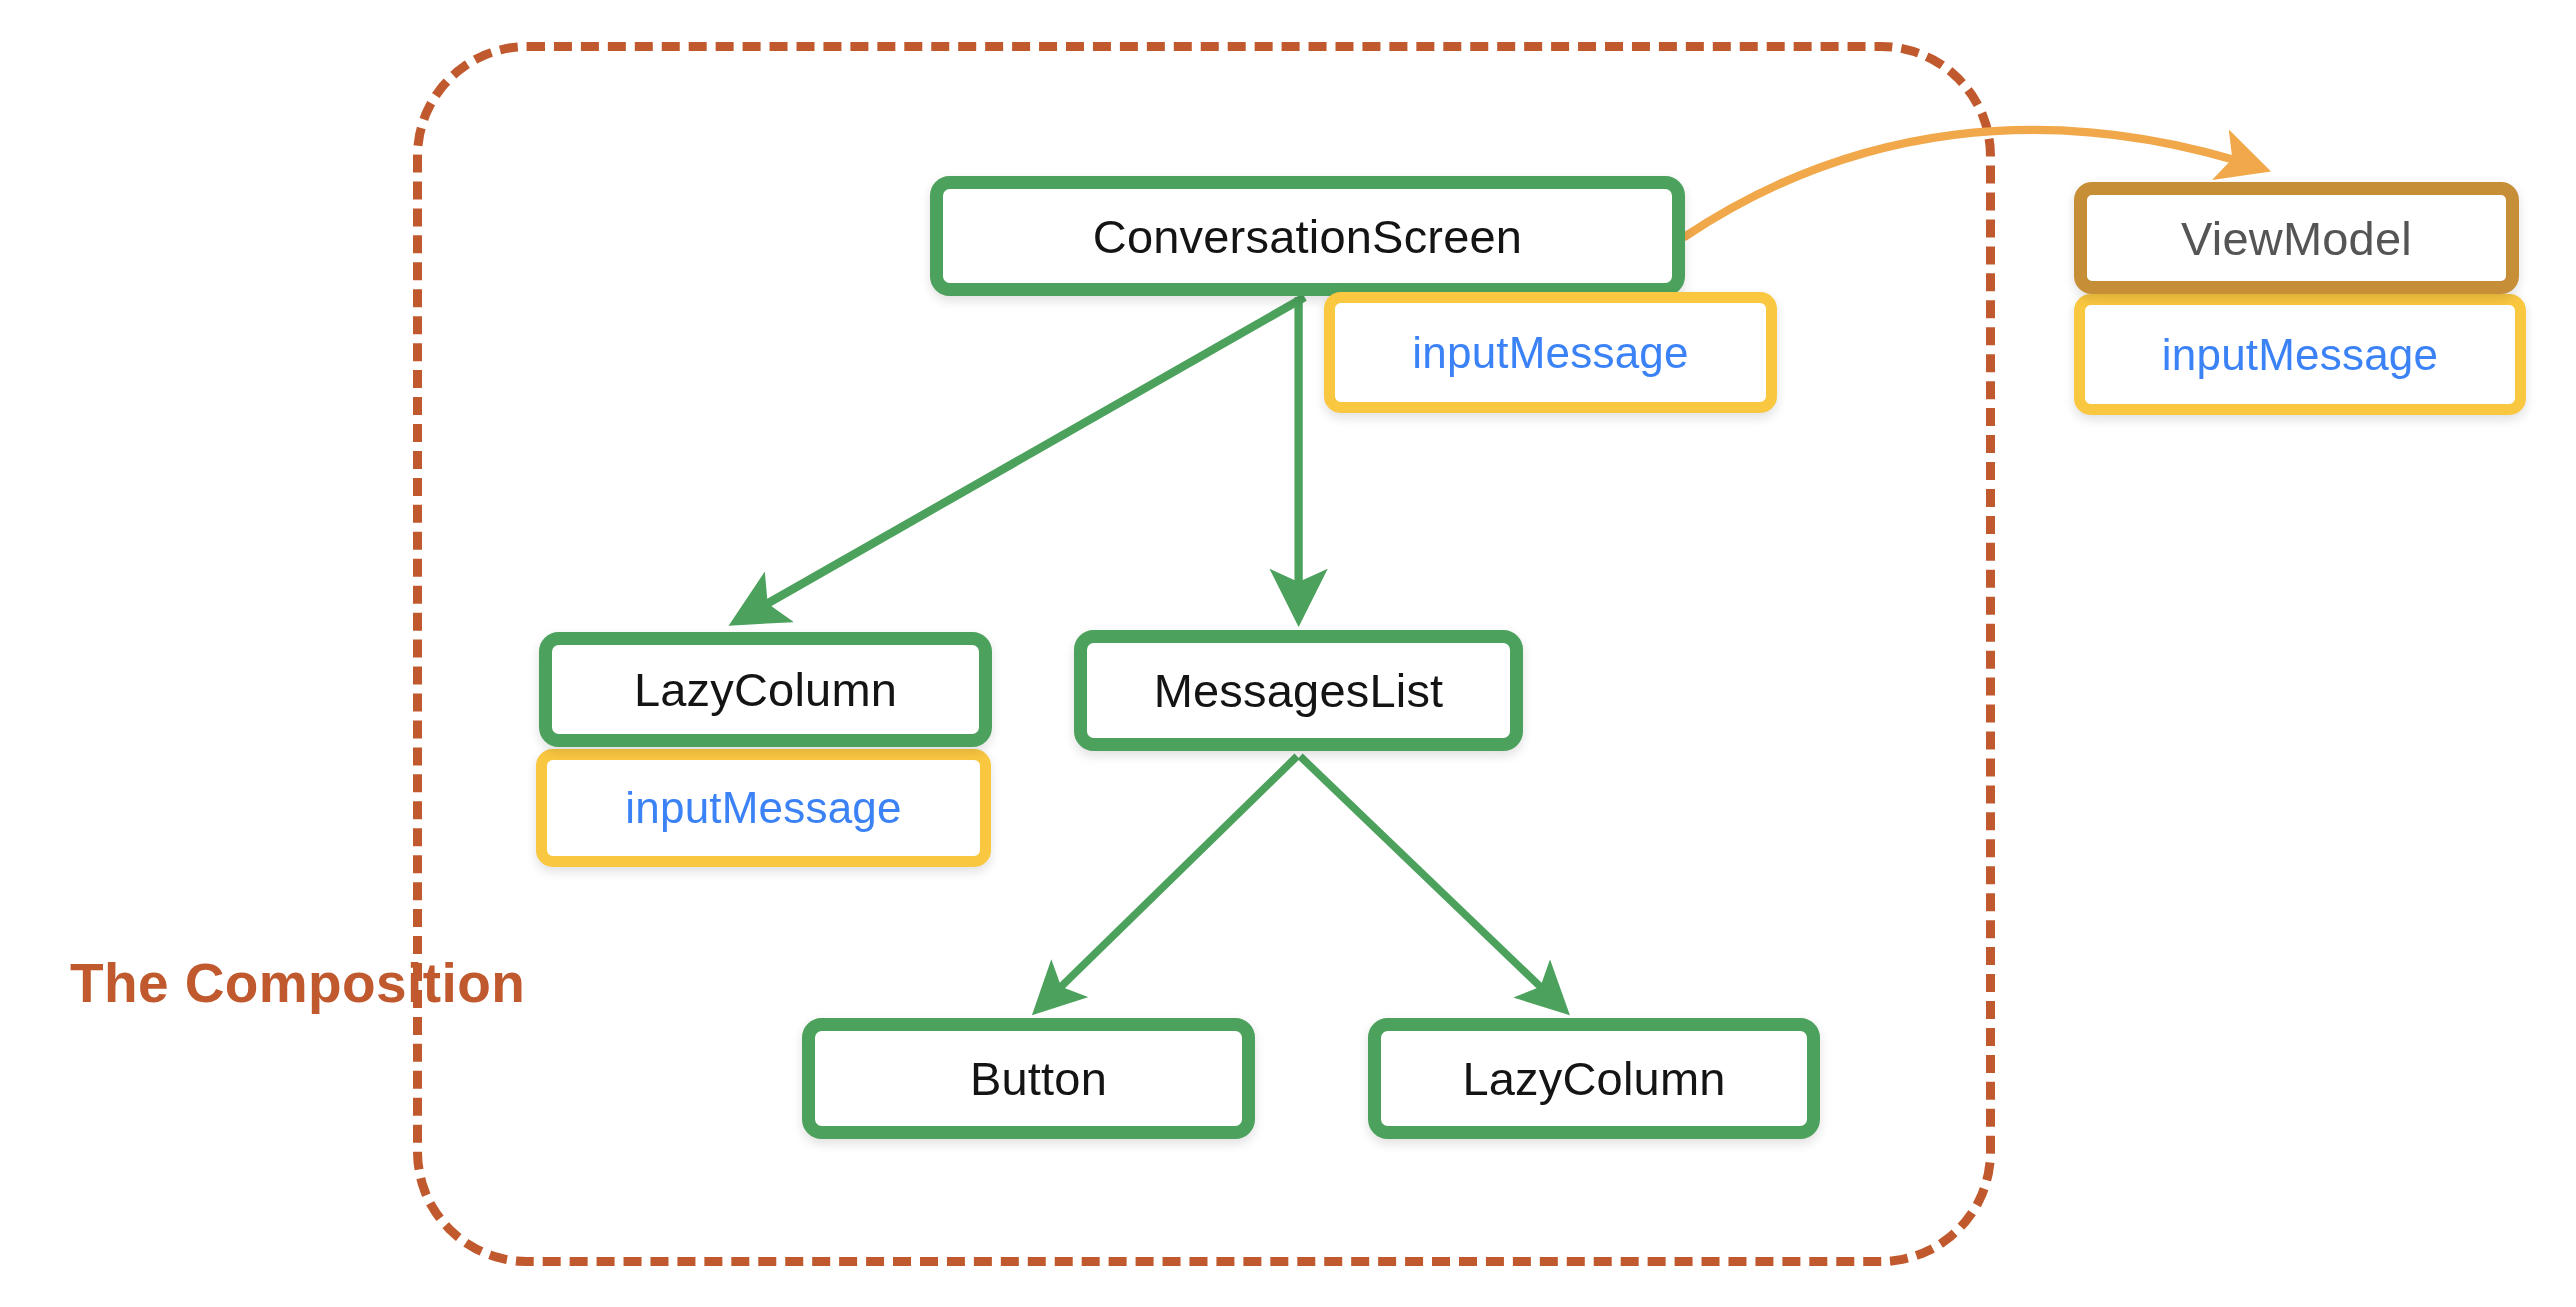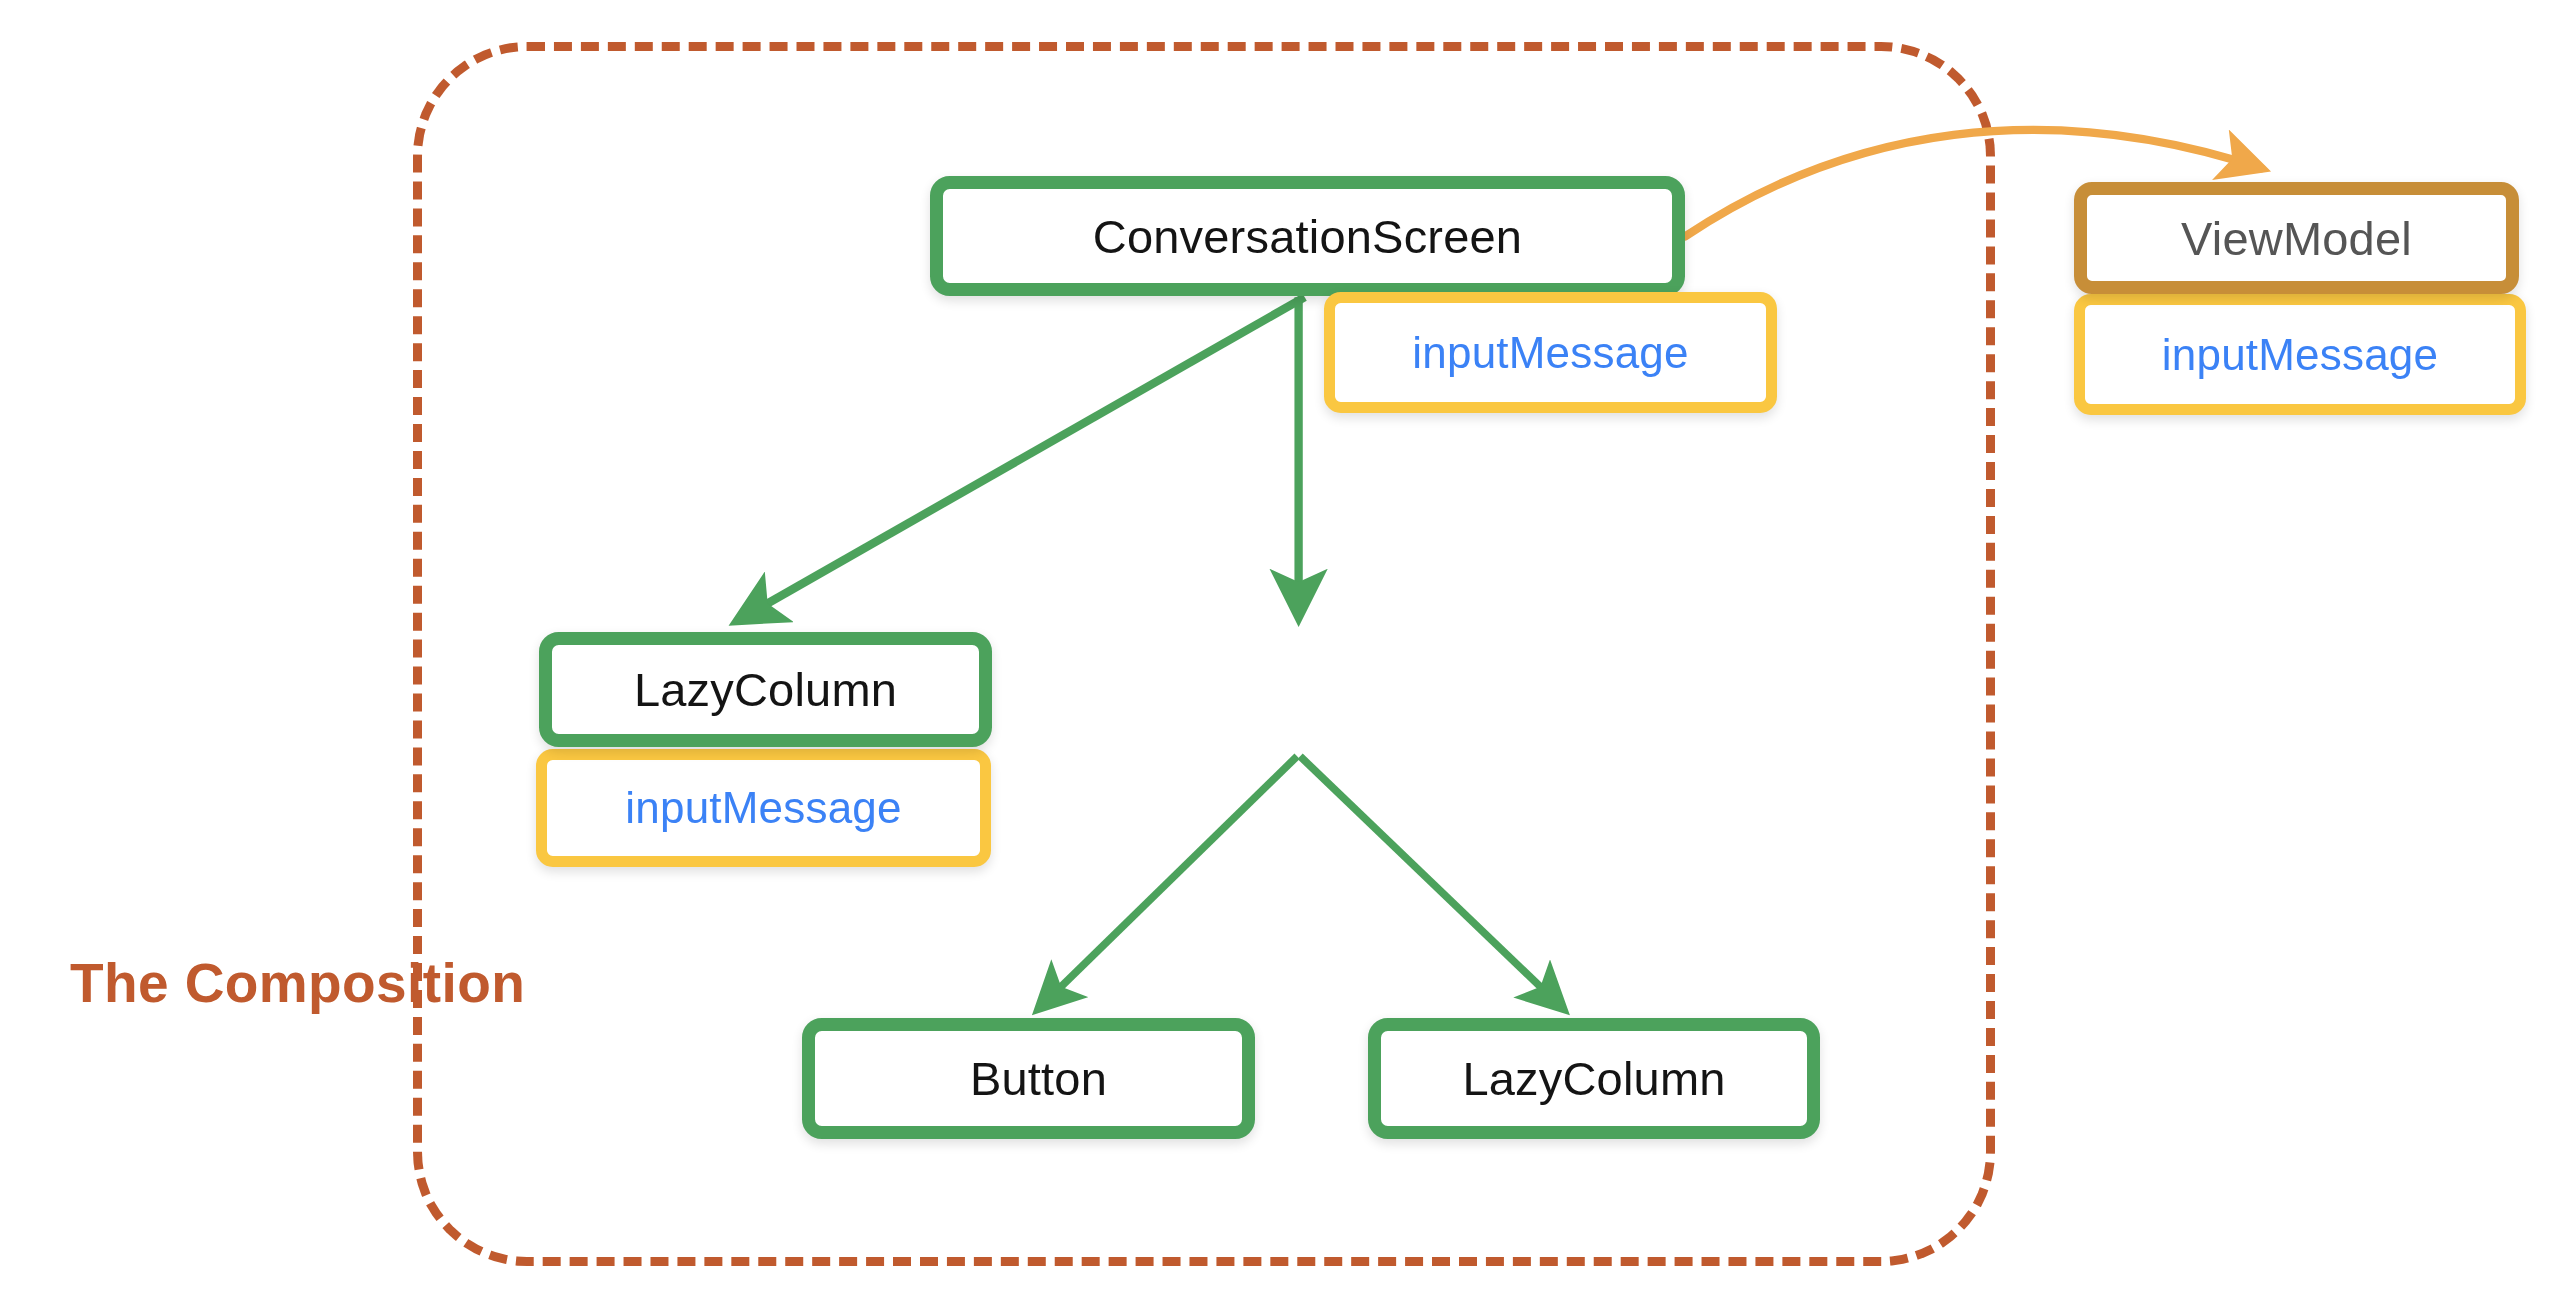--- a/index.html
+++ b/index.html
@@ -132,20 +132,23 @@
     </div>
 
     <div class="node n-green" style="left:539px;top:632px;width:453px;height:115px;z-index:3;">
       <span class="lbl">LazyColumn</span>
     </div>
 
     <div class="node n-yellow" style="left:536px;top:749px;width:455px;height:118px;z-index:2;">
       <span class="lbl">inputMessage</span>
     </div>
 
+    <div class="node n-green" style="left:1074px;top:630px;width:449px;height:121px;z-index:3;">
+      <span class="lbl">MessagesList</span>
+    </div>
 
     <div class="node n-green" style="left:802px;top:1018px;width:453px;height:121px;z-index:3;padding-left:20px;">
       <span class="lbl">Button</span>
     </div>
 
     <div class="node n-green" style="left:1368px;top:1018px;width:452px;height:121px;z-index:3;">
       <span class="lbl">LazyColumn</span>
     </div>
 
   </div>

